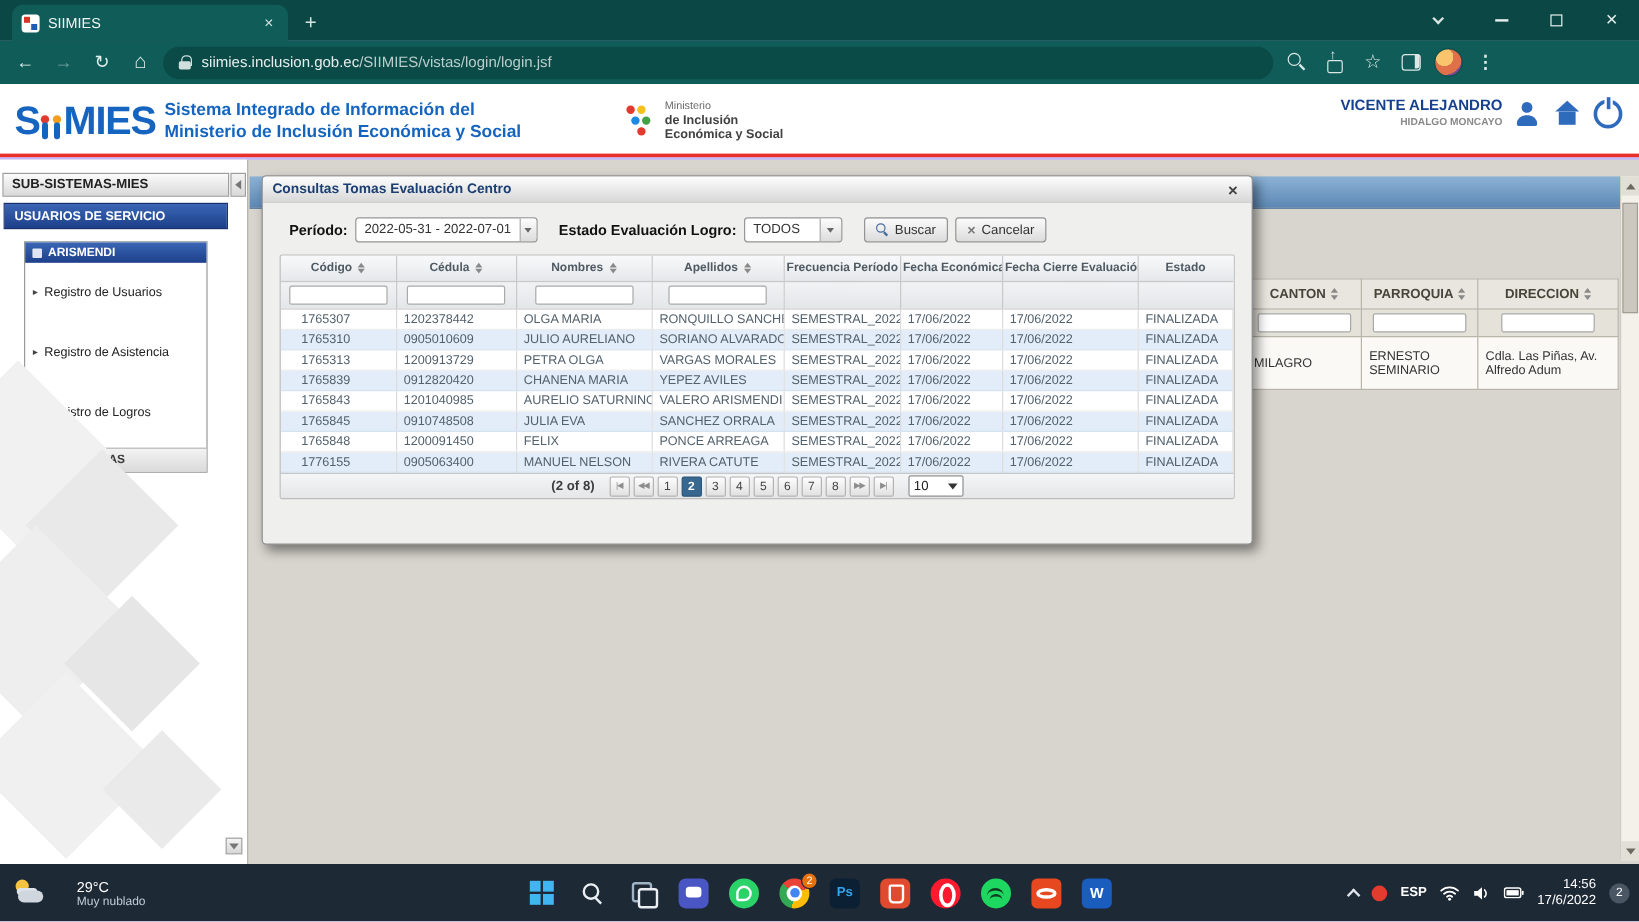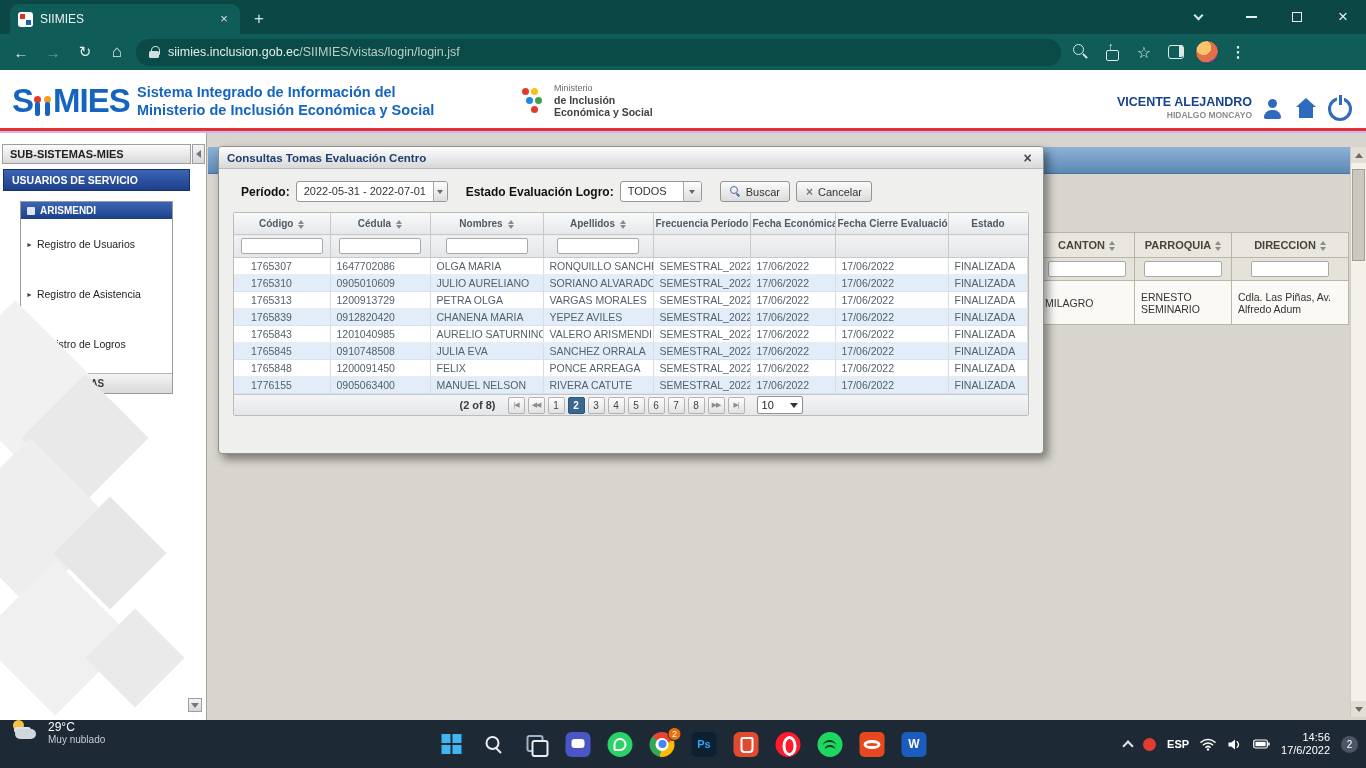--- a/index.html
+++ b/index.html
@@ -54,21 +54,21 @@
   .logo-i .stem { position:absolute; bottom:4px; left:1px; width:5px; height:14px; background:#1565c0; border-radius:2px; }
   .logo-i .dot { position:absolute; top:2px; left:0; width:7px; height:7px; border-radius:50%; }
   .logo-i.i1 .dot { background:#e33a2f; } .logo-i.i2 .dot { background:#f59d22; }
   .site-title { position:absolute; left:137px; top:13px; color:#1565c0; font-size:14.5px; font-weight:bold; line-height:18px; }
   .ministry { position:absolute; left:520px; top:12px; display:flex; gap:8px; align-items:center; }
   .min-ic { position:relative; width:26px; height:28px; }
   .min-ic::before { content:""; position:absolute; left:2px; top:2px; width:7px; height:7px; border-radius:50%; background:#e33a2f;
       box-shadow:9px 0 0 #f5c11e, 4px 9px 0 #1e88e5, 13px 9px 0 #43a047, 9px 18px 0 #e33a2f; }
   .min-tx { font-size:10.5px; line-height:12px; color:#424242; font-weight:bold; }
   .min-tx .l1 { font-weight:normal; color:#6a6a6a; font-size:9px; }
-  .user-zone { position:absolute; right:14px; top:26px; display:flex; align-items:center; gap:10px; }
+  .user-zone { position:absolute; right:14px; top:12px; display:flex; align-items:center; gap:10px; }
   .user-names { text-align:right; line-height:13px; }
   .user-name { color:#16418f; font-weight:bold; font-size:12.5px; }
   .user-surname { color:#8a8a8a; font-size:8.5px; font-weight:bold; }
   .person-ic { position:relative; width:22px; height:22px; }
   .person-ic::before { content:""; position:absolute; left:6px; top:1px; width:9px; height:9px; border-radius:50%; background:#2f6bbd; }
   .person-ic::after { content:""; position:absolute; left:2px; bottom:1px; width:17px; height:9px; border-radius:9px 9px 2px 2px; background:#2f6bbd; }
   .home-ic { position:relative; width:24px; height:22px; }
   .home-ic::before { content:""; position:absolute; left:2px; top:0; width:0; height:0; border-left:10px solid transparent; border-right:10px solid transparent; border-bottom:9px solid #2f6bbd; }
   .home-ic::after { content:""; position:absolute; left:5px; top:9px; width:14px; height:11px; background:#2f6bbd; }
   .power-ic { position:relative; width:24px; height:24px; border:3px solid #2f6bbd; border-radius:50%; }
@@ -165,21 +165,21 @@
   .pg-btn { min-width:17px; height:17px; padding:0 2px; border:1px solid #b3b3b3; border-radius:2px; background:linear-gradient(#fdfdfd,#e1e1e1); color:#444; font-size:10px; display:flex; align-items:center; justify-content:center; }
   .pg-btn.arrow { color:#8d8d8d; font-size:7px; letter-spacing:-1px; }
   .pg-first::after{content:"|\25C0";} .pg-prev::after{content:"\25C0\25C0";}
   .pg-next::after{content:"\25B6\25B6";} .pg-last::after{content:"\25B6|";}
   .pg-btn.active { background:#38678f; border-color:#2e567a; color:#fff; font-weight:bold; }
   .pg-dd { margin-left:9px; display:flex; align-items:center; gap:6px; width:46px; height:18px; border:1px solid #8f8f8f; border-radius:2px; background:#fff; font-size:11px; color:#222; padding:0 4px; }
   .pg-dd::after { content:""; margin-left:auto; border-left:4px solid transparent; border-right:4px solid transparent; border-top:5px solid #333; }
 
   
   .taskbar { position:absolute; left:0; bottom:0; width:100%; height:48px; background:#1e2936; color:#fff; }
-  .tb-left { position:absolute; left:10px; top:0; height:100%; display:flex; align-items:flex-start; gap:8px; }
+  .tb-left { position:absolute; left:10px; top:0; height:100%; display:flex; align-items:center; gap:24px; }
   .weather { position:relative; width:30px; height:22px; }
   .weather::before { content:""; position:absolute; left:3px; top:0; width:11px; height:11px; border-radius:50%; background:#f5c242; }
   .weather::after { content:""; position:absolute; left:5px; top:9px; width:21px; height:10px; border-radius:7px; background:#cfd6dd; box-shadow:-3px -4px 0 -2px #dde3e8; }
   .w-temp { font-size:12px; } .w-desc { font-size:10px; color:#c2ccd6; }
   .tb-center { position:absolute; left:50%; top:0; height:100%; transform:translateX(-50%); display:flex; align-items:center; gap:17px; }
   .tbi { position:relative; width:25px; height:25px; border-radius:5px; display:flex; align-items:center; justify-content:center; }
   .start-icon::before { content:""; position:absolute; left:2px; top:2px; width:9px; height:9px; background:#3fb6f2; box-shadow:11px 0 #3fb6f2, 0 11px #3fb6f2, 11px 11px #3fb6f2; }
   .search-icon::before { content:""; position:absolute; left:4px; top:4px; width:10px; height:10px; border:2px solid #e9eef2; border-radius:50%; }
   .search-icon::after { content:""; position:absolute; left:16px; top:15px; width:2px; height:7px; background:#e9eef2; transform:rotate(-45deg); }
   .taskview-icon::before { content:""; position:absolute; left:3px; top:3px; width:13px; height:13px; border:2px solid #9fb4c4; border-radius:3px; }
@@ -426,21 +426,21 @@
                   <th class="filter"><input style=""></th>
                   <th class="filter"></th>
                   <th class="filter"></th>
                   <th class="filter"></th>
                   <th class="filter"></th>
                 </tr>
             </thead>
             <tbody>
                 <tr>
                   <td>1765307</td>
-                  <td>1647702086</td>
+                  <td>1202378442</td>
                   <td>OLGA MARIA</td>
                   <td>RONQUILLO SANCHEZ</td>
                   <td>SEMESTRAL_2022</td>
                   <td>17/06/2022</td>
                   <td>17/06/2022</td>
                   <td>FINALIZADA</td>
                 </tr>
                 <tr class="even">
                   <td>1765310</td>
                   <td>0905010609</td>

